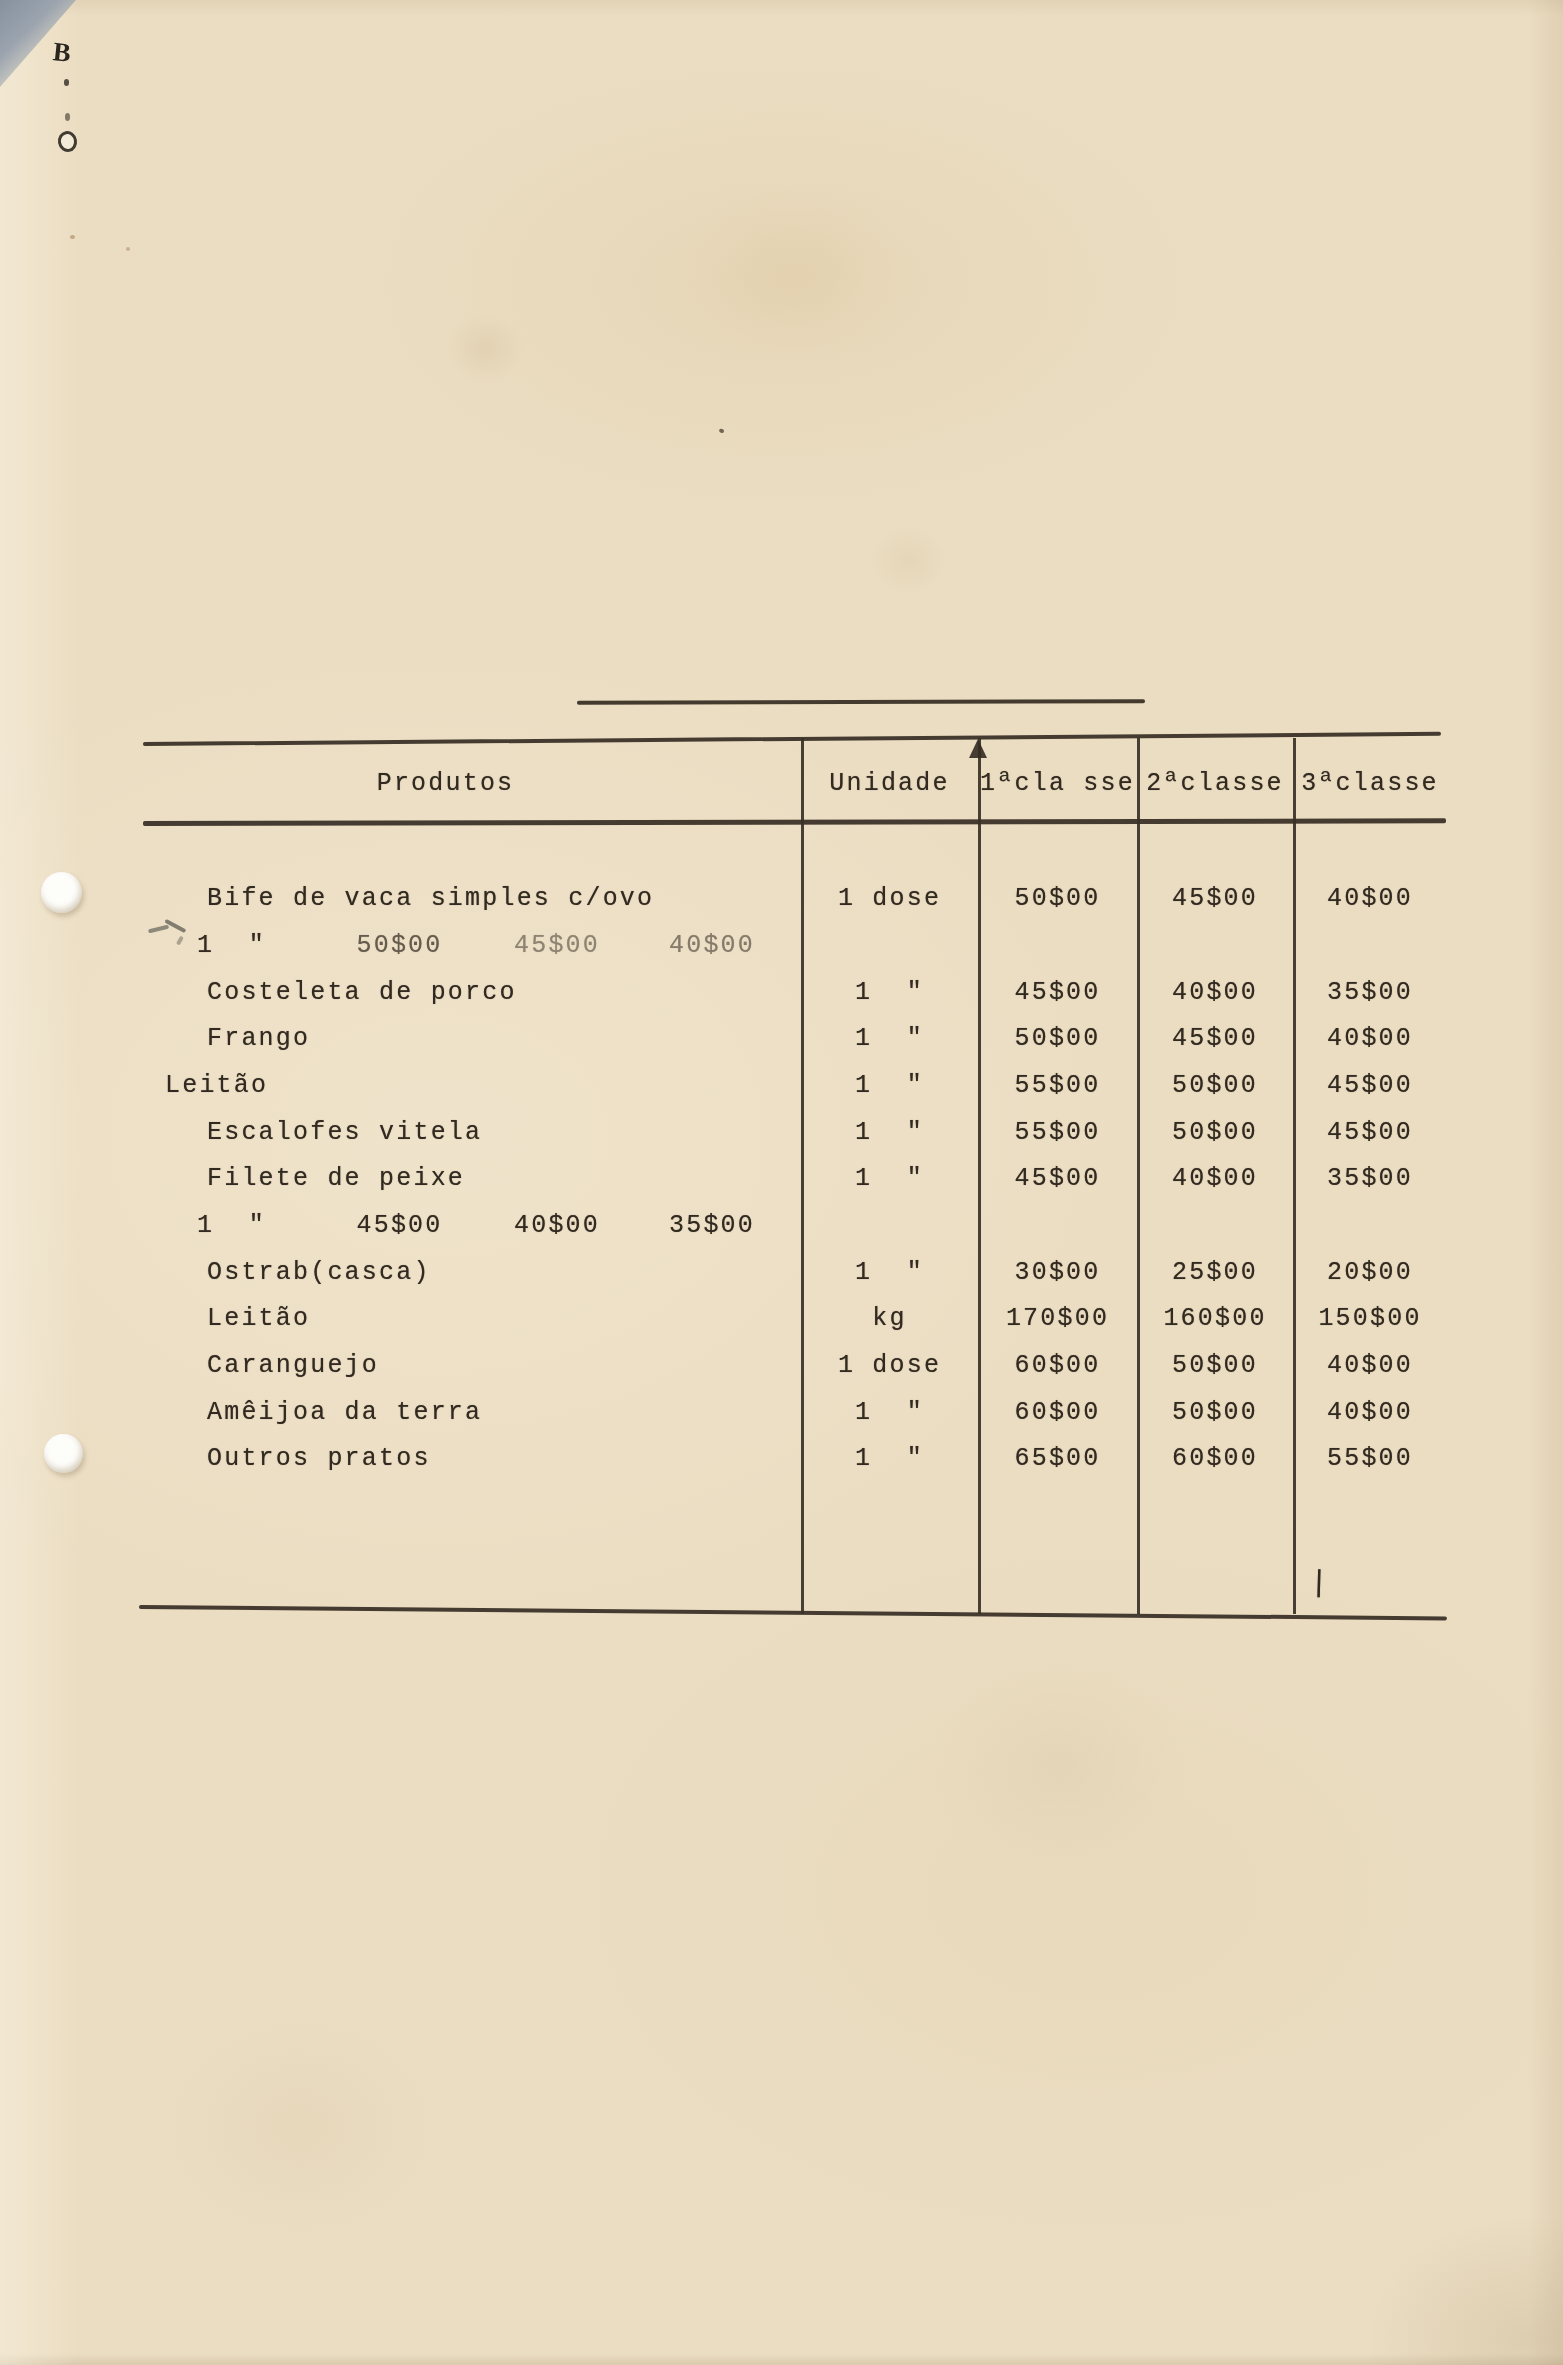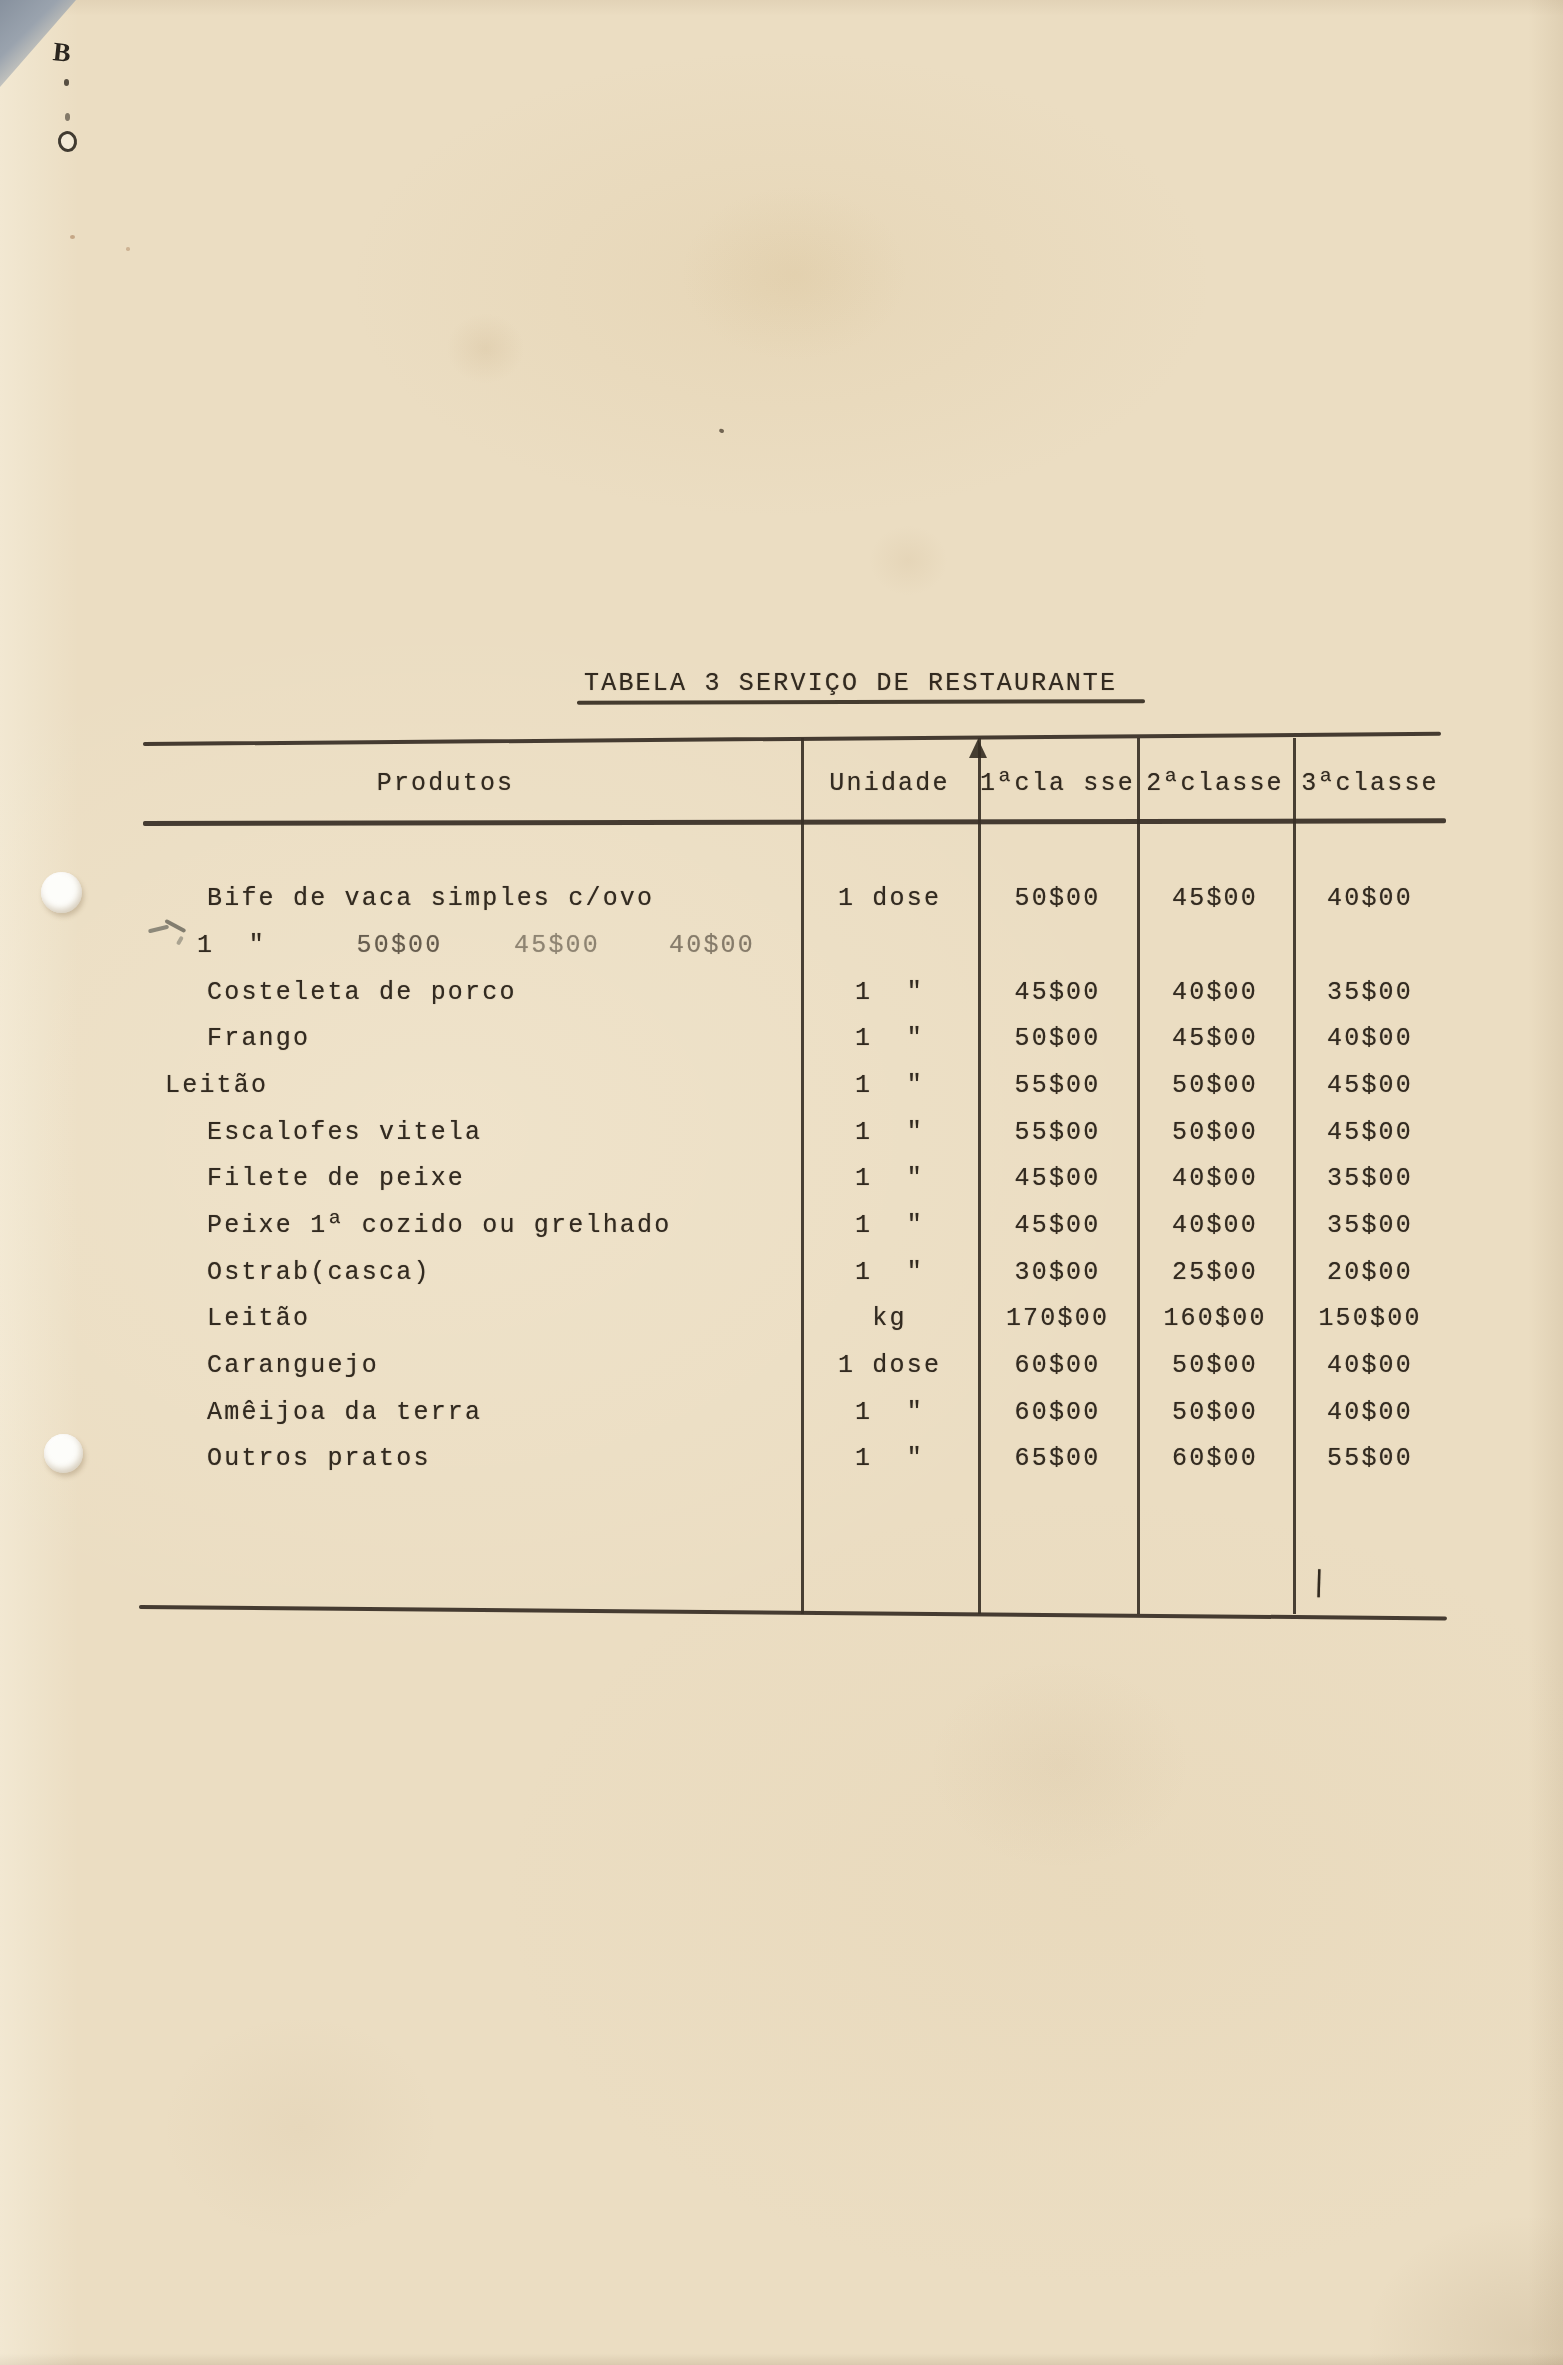--- a/index.html
+++ b/index.html
@@ -159,21 +159,20 @@
   <div class="stain stain3"></div>
   <div class="stain stain4"></div>
   <div class="stain stain5"></div>
   <div class="speck speck1"></div>
   <div class="speck speck2"></div>
   <div class="speck speck3"></div>
 
   <div class="hole hole1"></div>
   <div class="hole hole2"></div>
 
-  <div class="title tw">TABELA 3 SERVIÇO DE RESTAURANTE</div>
   <div class="title-underline"></div>
 
   <div>
     <div class="hline table-top"></div>
     <div class="hline header-rule"></div>
     <div class="hline table-bottom"></div>
     <div class="vline v1"></div>
     <div class="vline v2"></div>
     <div class="vline v3"></div>
     <div class="vline v4"></div>
@@ -228,21 +227,20 @@
       <div class="cell cell-c3">45$00</div>
     </div>
         <div class="row tw" style="top: 1159px;">
       <div class="cell cell-produto">Filete de peixe</div>
       <div class="cell cell-unidade">1  "</div>
       <div class="cell cell-c1">45$00</div>
       <div class="cell cell-c2">40$00</div>
       <div class="cell cell-c3">35$00</div>
     </div>
         <div class="row tw" style="top: 1206px;">
-      <div class="cell cell-produto">Peixe 1ª cozido ou grelhado</div>
       <div class="cell cell-unidade">1  "</div>
       <div class="cell cell-c1">45$00</div>
       <div class="cell cell-c2">40$00</div>
       <div class="cell cell-c3">35$00</div>
     </div>
         <div class="row tw" style="top: 1253px;">
       <div class="cell cell-produto">Ostrab(casca)</div>
       <div class="cell cell-unidade">1  "</div>
       <div class="cell cell-c1">30$00</div>
       <div class="cell cell-c2">25$00</div>

